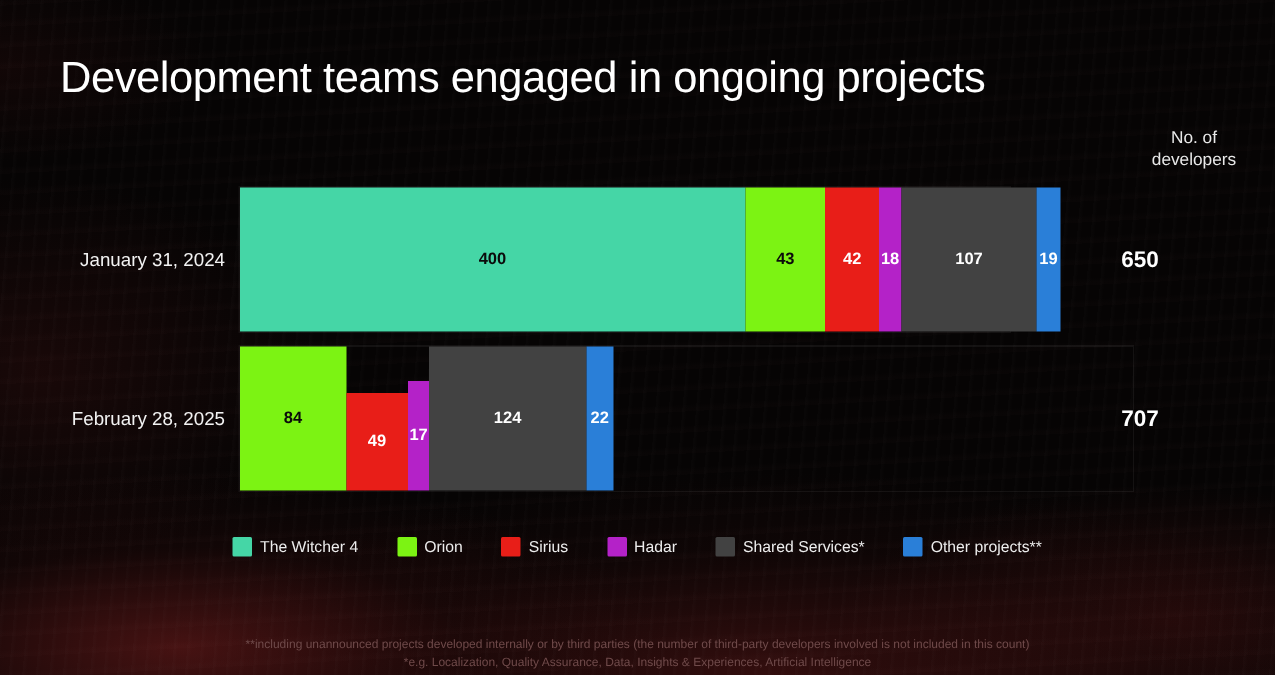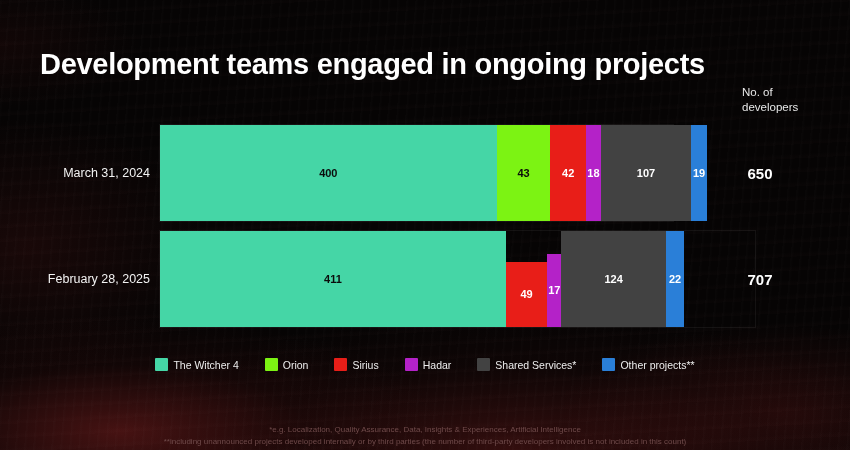--- a/index.html
+++ b/index.html
@@ -34,33 +34,34 @@
     left: 0; top: 0; right: 0; bottom: 0;
     background:
       repeating-linear-gradient(95deg, rgba(255,255,255,0.012) 0px, rgba(255,255,255,0.012) 1px, rgba(0,0,0,0) 3px, rgba(0,0,0,0) 9px),
       repeating-linear-gradient(-3deg, rgba(255,160,160,0.010) 0px, rgba(255,160,160,0.010) 2px, rgba(0,0,0,0) 5px, rgba(0,0,0,0) 14px);
     pointer-events: none;
   }
 
   .title {
     position: absolute;
     left: 40px;
-    top: 48px;
+    top: 36px;
     font-size: 29px;
-    font-weight: bold;
+    font-weight: normal;
     color: #ffffff;
     letter-spacing: -0.3px;
     white-space: nowrap;
   }
 
   .col-header {
     position: absolute;
     left: 742px;
     top: 85px;
     width: 108px;
+    text-align: center;
     font-size: 11.5px;
     line-height: 15px;
     color: #e8e8e8;
   }
 
   .chart-area {
     position: absolute;
     left: 0;
     top: 118px;
     width: 850px;
@@ -179,21 +180,21 @@
 
   <div class="title">Development teams engaged in ongoing projects</div>
 
   <div class="col-header">
     <div>No. of</div>
     <div>developers</div>
   </div>
 
   <div class="chart-area" id="chart-area">
       <div class="row row-0">
-        <div class="row-label">March 31, 2024</div>
+        <div class="row-label">January 31, 2024</div>
         <div class="bar" style="width: 513px;">
           <div class="seg dark-text" style="flex: 0 0 336.64px; background: rgb(69, 214, 166);">
             <span class="seg-val">400</span>
           </div>
           <div class="seg dark-text" style="flex: 0 0 53.8624px; background: rgb(124, 243, 19);">
             <span class="seg-val">43</span>
           </div>
           <div class="seg light-text" style="flex: 0 0 35.3472px; background: rgb(232, 30, 24);">
             <span class="seg-val">42</span>
           </div>
@@ -205,22 +206,22 @@
           </div>
           <div class="seg light-text" style="flex: 0 0 15.9904px; background: rgb(42, 127, 216);">
             <span class="seg-val">19</span>
           </div>
         </div>
         <div class="row-total">650</div>
       </div>
       <div class="row row-1">
         <div class="row-label">February 28, 2025</div>
         <div class="bar" style="width: 595.011px;">
-          <div class="seg dark-text" style="flex: 0 0 345.898px; background: rgb(69, 214, 166);">
-            <span class="seg-val">411</span>
+          <div class="seg dark-text" style="flex: 0 0 70.6944px; background: rgb(124, 243, 19);">
+            <span class="seg-val">84</span>
           </div>
           <div class="seg light-text" style="flex: 0 0 41.2384px; background: rgb(232, 30, 24); margin-top: 31px;">
             <span class="seg-val">49</span>
           </div>
           <div class="seg light-text" style="flex: 0 0 14.3072px; background: rgb(180, 34, 200); margin-top: 23px;">
             <span class="seg-val">17</span>
           </div>
           <div class="seg light-text" style="flex: 0 0 104.358px; background: rgb(66, 66, 66);">
             <span class="seg-val">124</span>
           </div>
@@ -253,17 +254,17 @@
         <span class="legend-swatch" style="background: rgb(66, 66, 66);"></span>
         <span class="legend-label">Shared Services*</span>
       </div>
       <div class="legend-item">
         <span class="legend-swatch" style="background: rgb(42, 127, 216);"></span>
         <span class="legend-label">Other projects**</span>
       </div>
     </div>
 
   <div class="footnotes" id="footnotes">
+      <div class="footnote">**including unannounced projects developed internally or by third parties (the number of third-party developers involved is not included in this count)</div>
       <div class="footnote">*e.g. Localization, Quality Assurance, Data, Insights &amp; Experiences, Artificial Intelligence</div>
-      <div class="footnote">**including unannounced projects developed internally or by third parties (the number of third-party developers involved is not included in this count)</div>
     </div>
 
 </div>
 
 </body></html>

